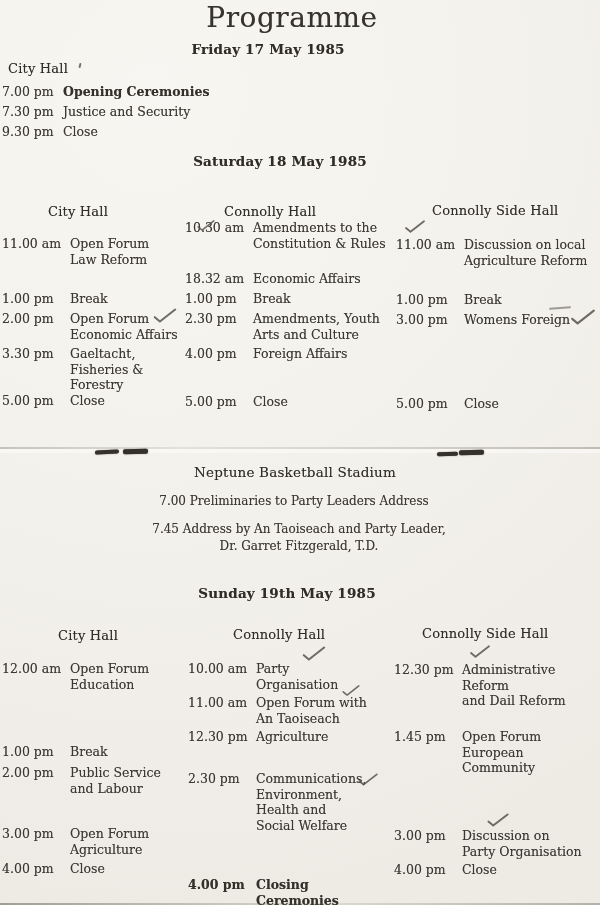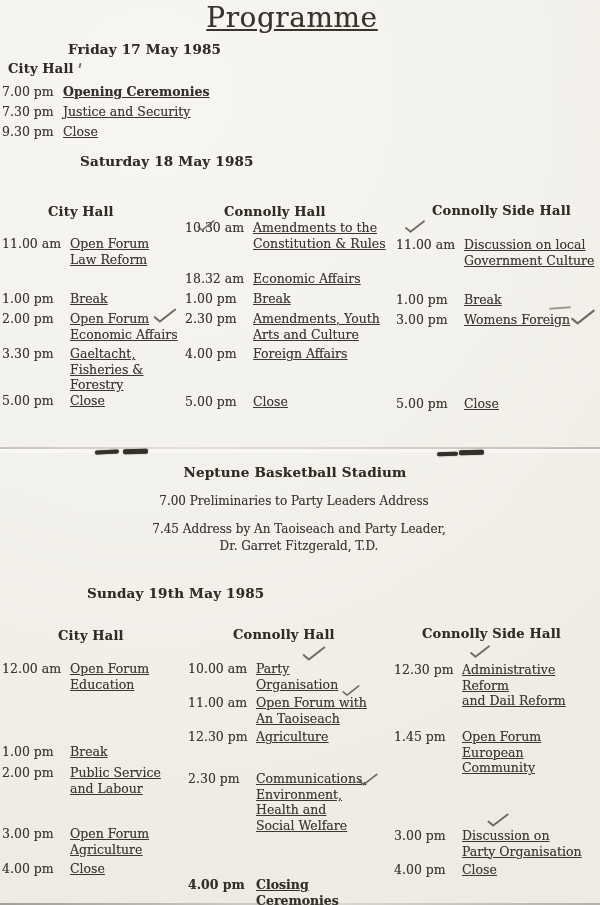--- a/index.html
+++ b/index.html
@@ -2,27 +2,27 @@
 <html><head>
 <meta charset="utf-8">
 <style>
   html,body{margin:0;padding:0;background:#ffffff;}
   .page{
     position:relative;width:600px;height:905px;overflow:hidden;
     font-family:"DejaVu Serif","Liberation Serif",serif;color:#3b3732;
     background:radial-gradient(130% 90% at 25% 10%, #f7f6f2 0%, #f3f1eb 52%, #edebe4 100%);
     text-shadow:0 0 .6px rgba(59,55,50,.45);
   }
-  .title{position:absolute;font-size:28px;letter-spacing:.5px;text-align:center;color:#37332d;font-weight:normal;text-decoration:underline;}
-  .date{position:absolute;font-weight:bold;font-size:13.5px;text-align:left;color:#302d27;letter-spacing:.2px;}
-  .venue{position:absolute;font-weight:bold;font-size:13px;color:#302d27;letter-spacing:.2px;}
+  .title{position:absolute;font-size:28px;letter-spacing:.5px;text-align:center;color:#37332d;font-weight:normal;}
+  .date{position:absolute;font-weight:bold;font-size:13.5px;text-align:center;color:#302d27;letter-spacing:.2px;}
+  .venue{position:absolute;font-weight:normal;font-size:13px;color:#302d27;letter-spacing:.2px;}
   .row{position:absolute;display:flex;font-size:12.5px;line-height:15.5px;}
   .time{width:58px;min-width:58px;margin-right:10px;white-space:nowrap;}
   .ft .time{width:50px;min-width:50px;margin-right:11px;}
-  .label{white-space:pre-line;text-decoration:underline;}
+  .label{white-space:pre-line;}
   .bold{font-weight:bold;color:#33302a;}
   .cline{position:absolute;text-align:center;font-size:12px;white-space:pre-line;line-height:17px;}
   .check{position:absolute;}
   .check path{fill:none;stroke:#57534b;stroke-width:2.4;stroke-linecap:round;stroke-linejoin:round;opacity:.85;}
   .staple{position:absolute;background:#34312b;border-radius:2px;box-shadow:0 0 1.2px rgba(52,49,43,.75);}
   .fold-shadow{position:absolute;left:0;top:447px;width:600px;height:2px;
     background:linear-gradient(90deg,rgba(125,120,110,.38),rgba(125,120,110,.14) 30%,rgba(125,120,110,.28) 70%,rgba(125,120,110,.42));}
   .fold-light{position:absolute;left:0;top:449px;width:600px;height:4px;background:rgba(255,255,255,.45);}
   .bottom-edge{position:absolute;left:0;bottom:0;width:600px;height:2px;
     background:linear-gradient(90deg,rgba(85,82,75,.5),rgba(85,82,75,.12) 55%,rgba(85,82,75,.38));}
@@ -107,21 +107,21 @@
     <span class="label">Foreign Affairs</span>
   </div>
   <div class="row" style="left:185px;top:394px">
     <span class="time">5.00 pm</span>
     <span class="label">Close</span>
   </div>
 
   <div class="row" style="left:396px;top:237px">
     <span class="time">11.00 am</span>
     <span class="label">Discussion on local
-Government Culture</span>
+Agriculture Reform</span>
   </div>
   <div class="row" style="left:396px;top:292px">
     <span class="time">1.00 pm</span>
     <span class="label">Break</span>
   </div>
   <div class="row" style="left:396px;top:312px">
     <span class="time">3.00 pm</span>
     <span class="label">Womens Foreign</span>
   </div>
   <div class="row" style="left:396px;top:396px">

